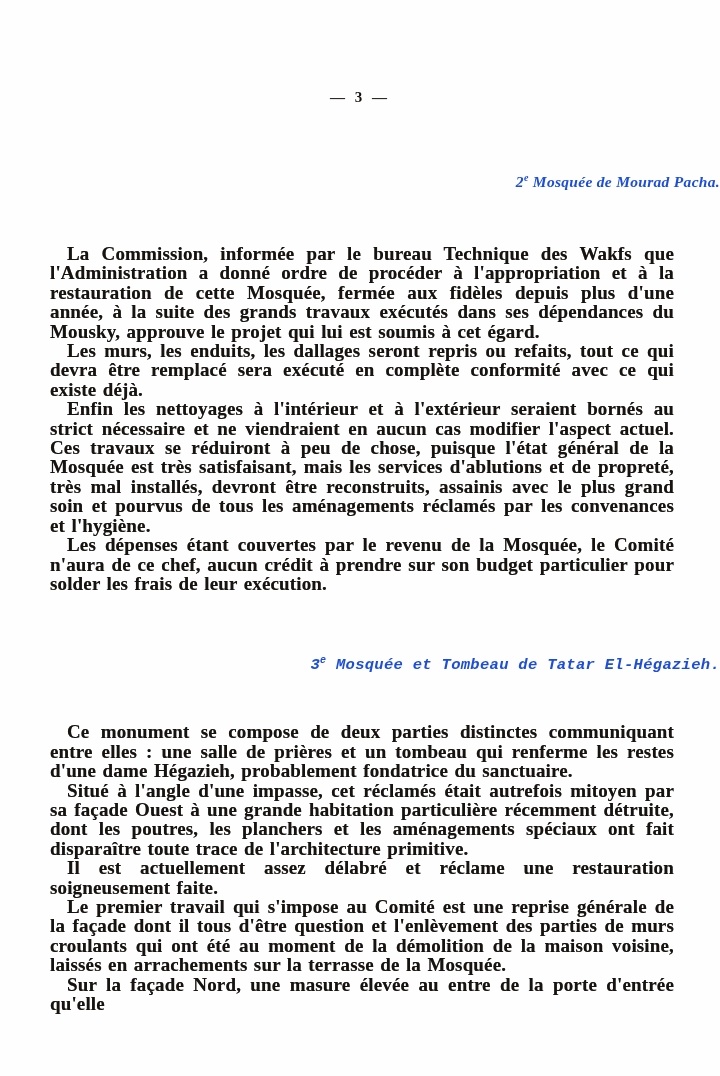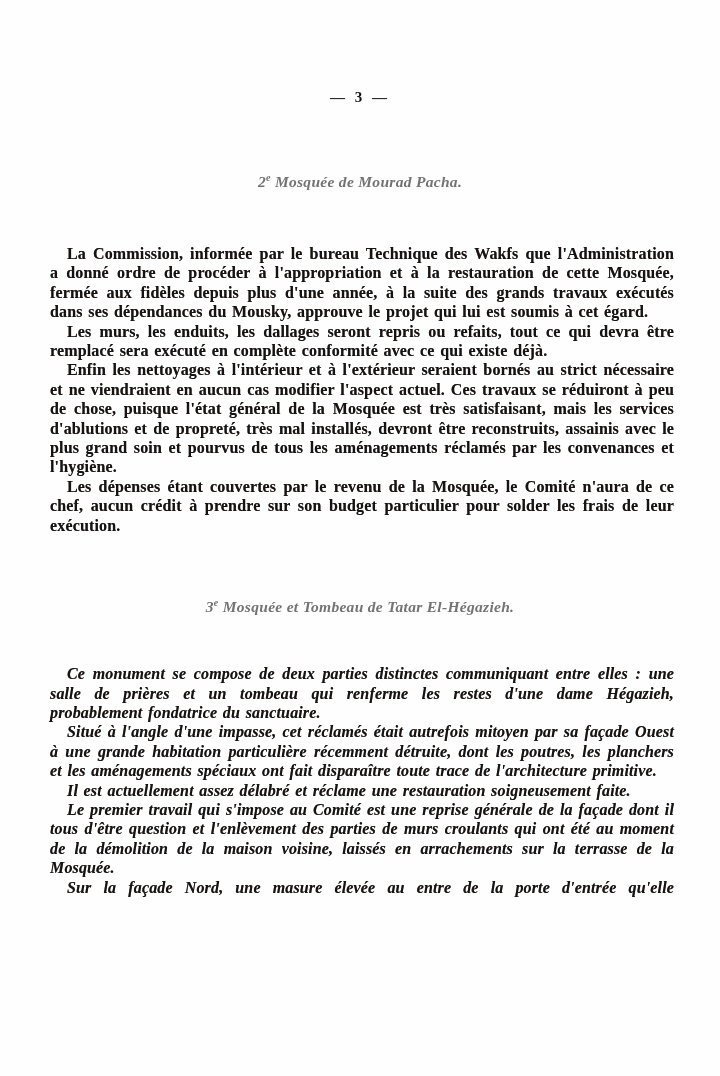--- a/index.html
+++ b/index.html
@@ -21,47 +21,47 @@
   .folio {
     padding-top: 89px;
     text-align: center;
     font-size: 15px;
     font-weight: bold;
     letter-spacing: 3px;
     color: #171310;
   }
   .section-heading {
     margin: 0;
-    text-align: center;
+    text-align: right;
     font-size: 15.5px;
     font-weight: bold;
     font-style: italic;
     letter-spacing: 0.3px;
-    color: #737373;
+    color: #1d4ed8;
   }
   .section-heading.first { margin-top: 67px; }
-  .section-heading.second { margin-top: 63px; }
+  .section-heading.second { margin-top: 63px; font-family: Liberation Mono, monospace; }
   .section-heading sup {
     font-size: 10px;
     vertical-align: super;
     line-height: 0;
   }
   .textblock {
     margin-left: 50px;
     margin-right: 46px;
     text-align: justify;
-    font-size: 16px;
+    font-size: 19px;
     font-weight: bold;
     line-height: 19.4px;
     letter-spacing: 0.15px;
     word-spacing: 1.5px;
     text-shadow: 0 0 0.4px rgba(23, 19, 16, 0.55);
   }
   .textblock.first { margin-top: 53px; }
-  .textblock.second { margin-top: 48px; font-style: italic; }
+  .textblock.second { margin-top: 48px; }
   .textblock p {
     margin: 0;
     text-indent: 17px;
   }
   
   .textblock p.cut-line {
     text-align-last: justify;
   }
 </style>
 </head>

